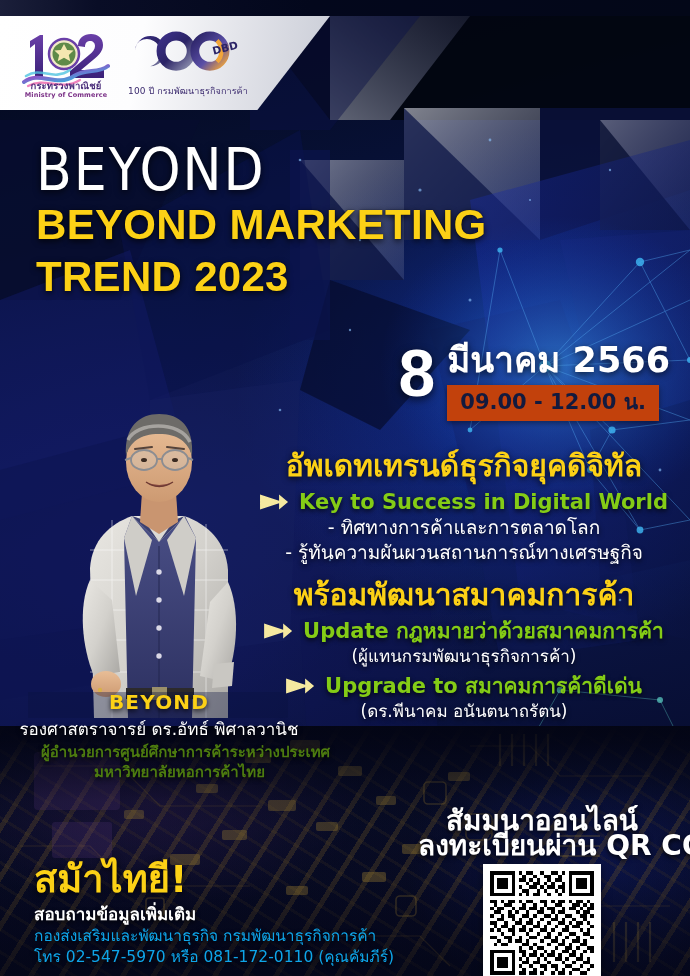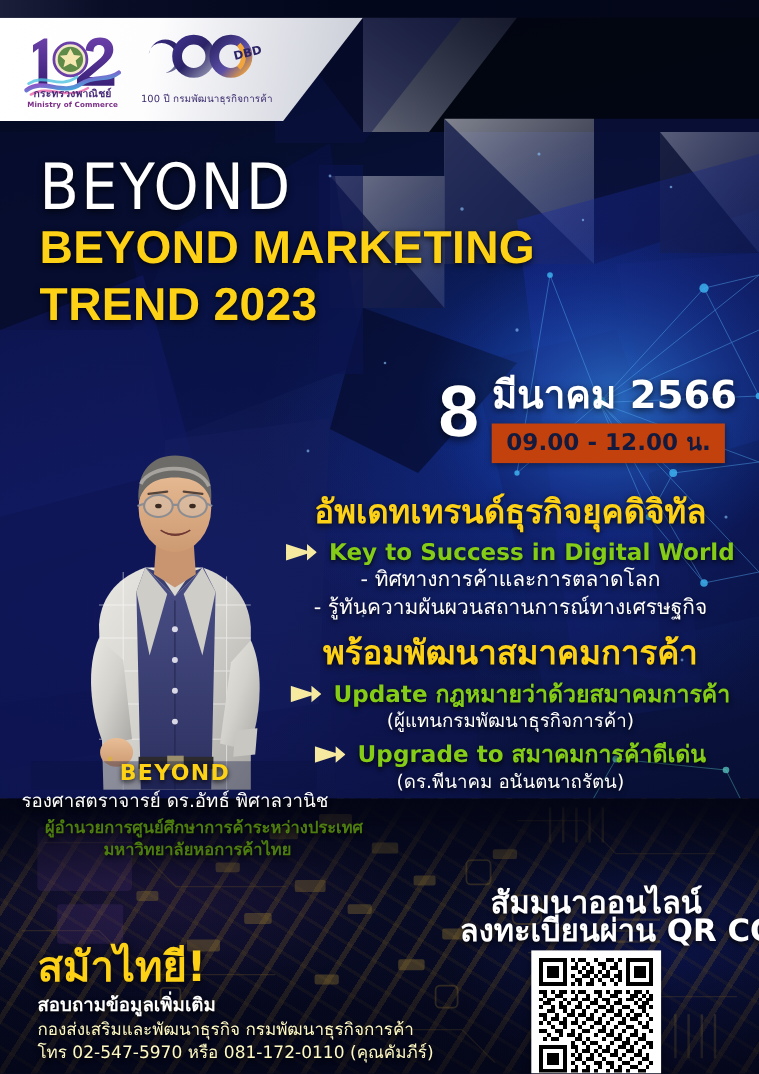--- a/index.html
+++ b/index.html
@@ -184,21 +184,21 @@
   .footer { position:absolute; left:34px; top:856px; width:420px; }
   .f-free {
     font-size:38px; line-height:46px; font-weight:700; color:#fcd116;
     text-shadow:0 2px 7px rgba(0,0,0,.85);
   }
   .f-head {
     font-size:17px; line-height:23px; font-weight:700; color:#ffffff;
     text-shadow:0 2px 5px rgba(0,0,0,.9); margin-top:1px;
   }
   .f-line {
-    font-size:15.5px; line-height:21px; font-weight:400; color:#fef9c3;
+    font-size:15.5px; line-height:21px; font-weight:400; color:#0ea5e9;
     text-shadow:0 2px 5px rgba(0,0,0,.9); white-space:nowrap;
   }
 </style>
 </head>
 <body>
 
 <div class="poster">
 
   <div class="bg-base"></div>
 

